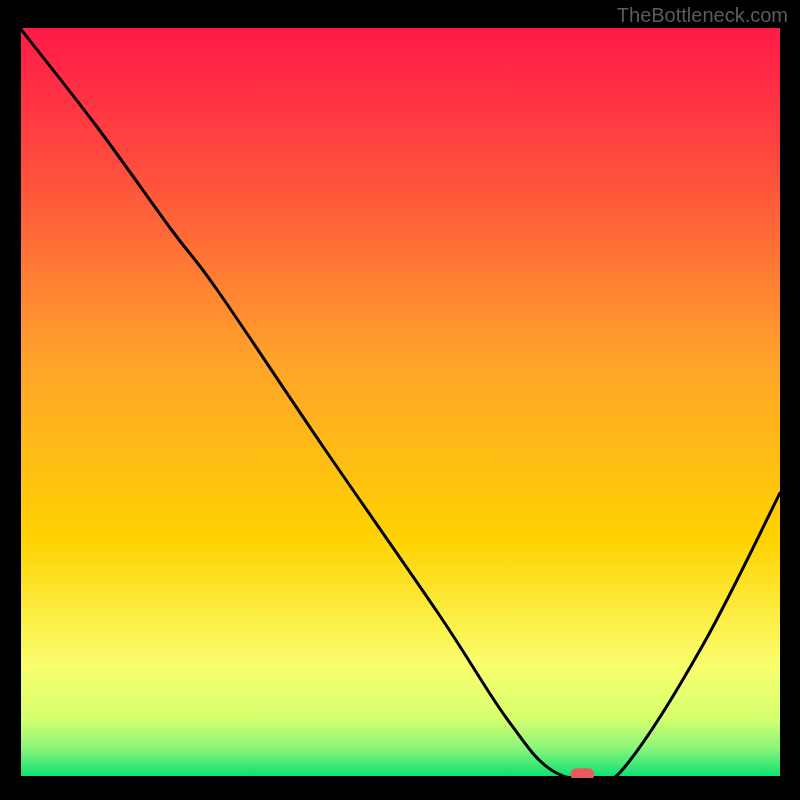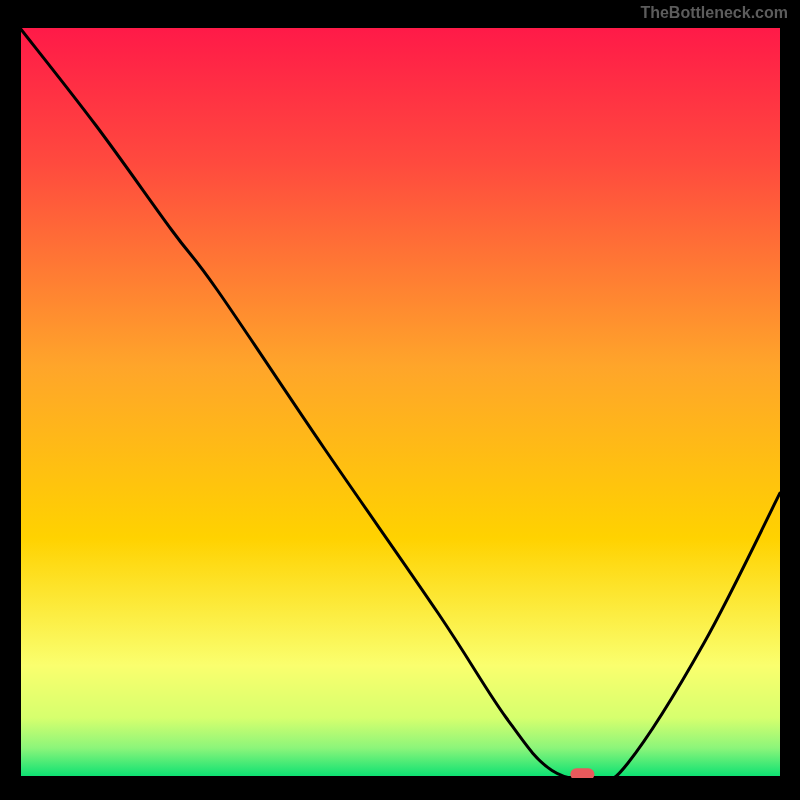--- a/index.html
+++ b/index.html
@@ -3,22 +3,22 @@
 <meta charset="utf-8">
 <style>
   * { margin: 0; padding: 0; box-sizing: border-box; }
   html, body { width: 800px; height: 800px; background: #000; overflow: hidden; }
   .frame { position: relative; width: 800px; height: 800px; background: #000; }
   .watermark {
     position: absolute;
     top: 4px;
     right: 12px;
     font-family: Arial, Helvetica, sans-serif;
-    font-size: 16px;
-    font-weight: bold;
+    font-size: 20px;
+    font-weight: normal;
     color: #5c5c5c;
     letter-spacing: 0px;
   }
   .plot {
     position: absolute;
     left: 20px;
     top: 28px;
     width: 760px;
     height: 750px;
   }

